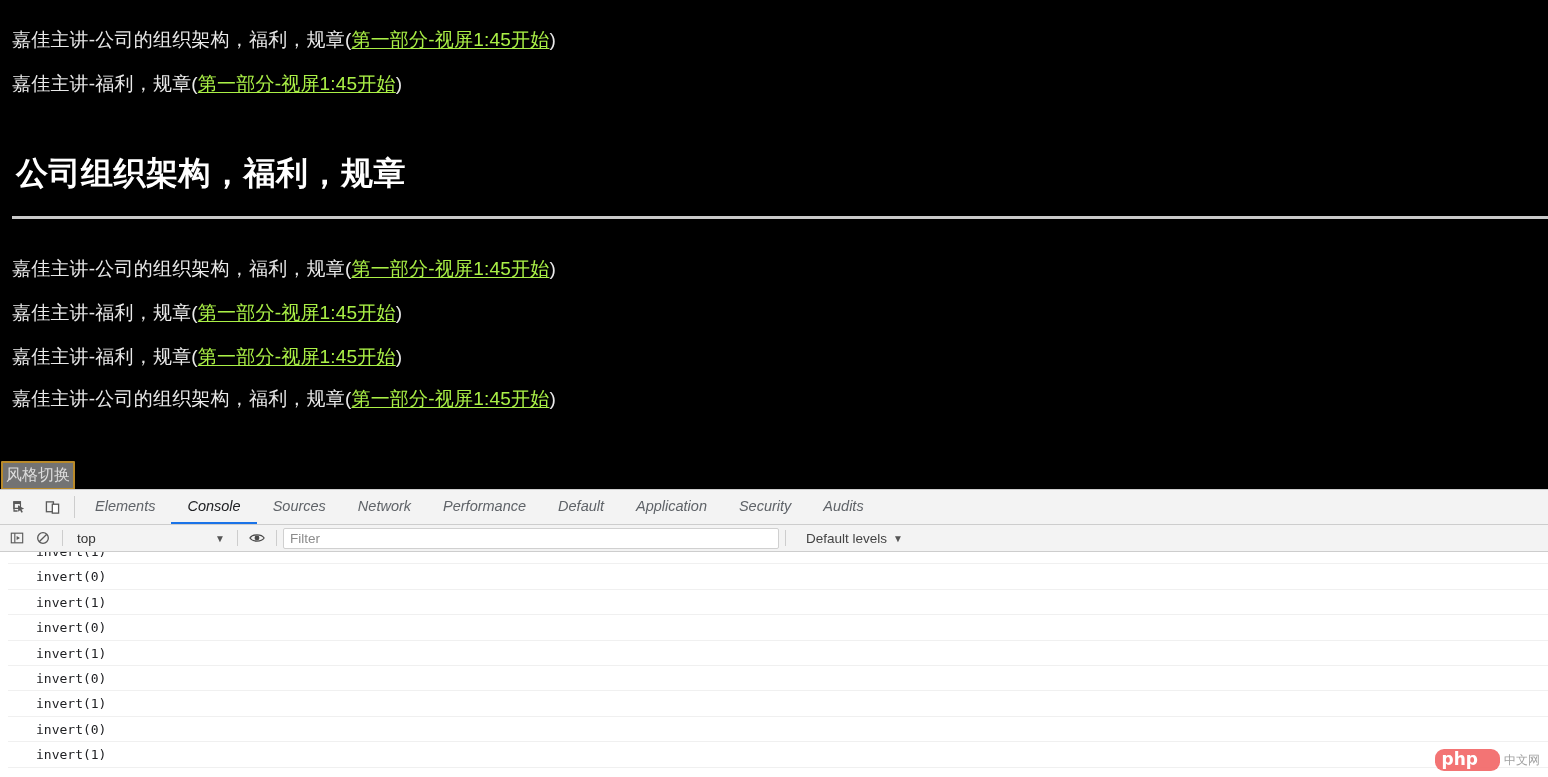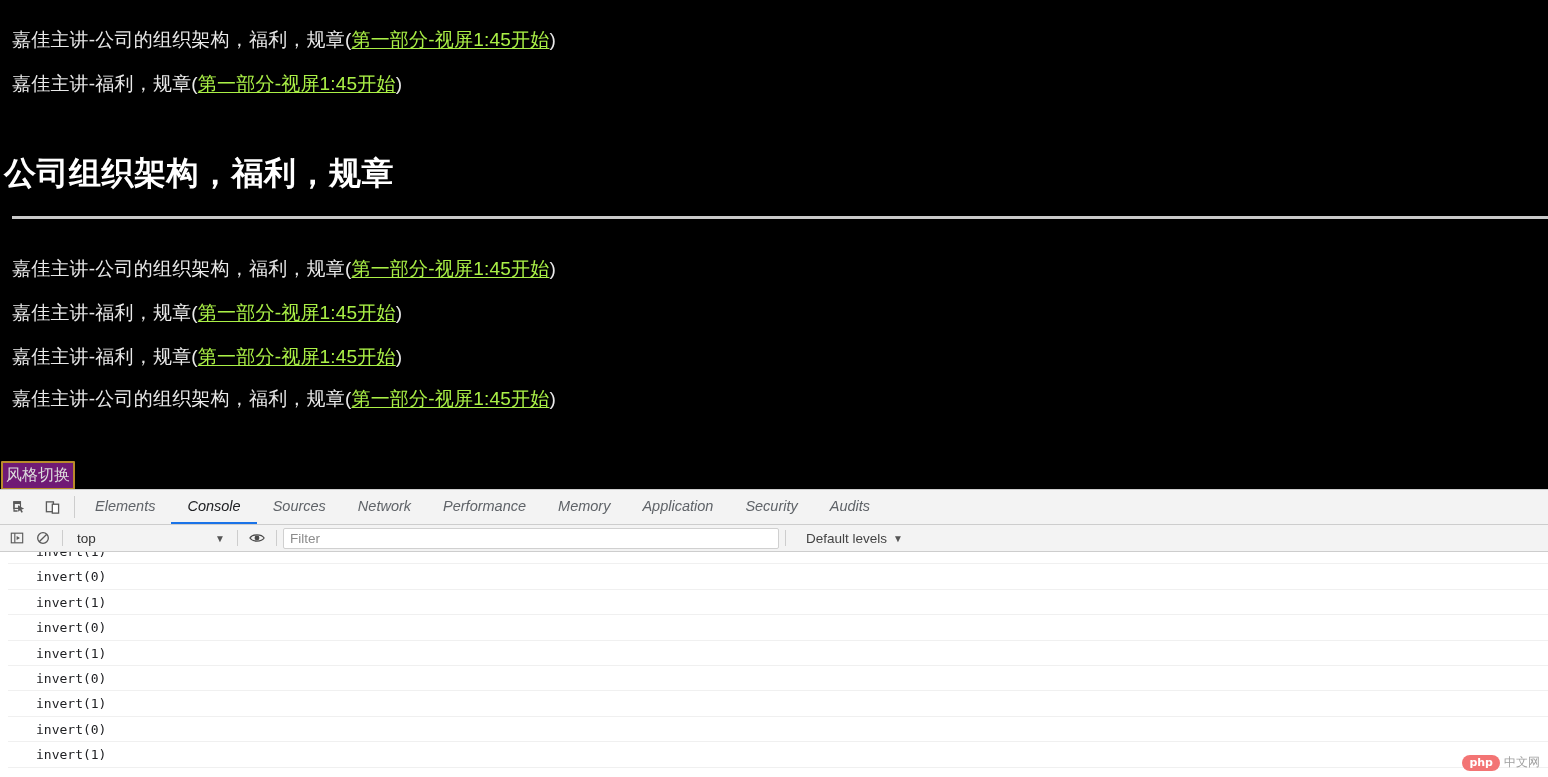--- a/index.html
+++ b/index.html
@@ -48,21 +48,21 @@
     color: #aaf046;
     text-decoration: underline;
     text-underline-offset: 2px;
   }
 
   h1.doc-title {
     position: absolute;
     left: 0;
     top: 152px;
     margin: 0;
-    padding: 0 4px;
+    padding: 0 16px;
     font-size: 32px;
     font-weight: bold;
     color: #ffffff;
     letter-spacing: 0.5px;
     white-space: nowrap;
   }
 
   hr.doc-rule {
     position: absolute;
     left: 12px;
@@ -76,21 +76,21 @@
   }
 
   .style-toggle-btn {
     position: absolute;
     left: 1px;
     top: 461px;
     font-family: Liberation Serif, serif;
     font-size: 16px;
     line-height: 1;
     color: #dcdcdc;
-    background: #701a75;
+    background: #737373;
     border: 2px solid #b98a2a;
     border-radius: 1px;
     padding: 4px 3px 5px 3px;
     cursor: pointer;
     letter-spacing: 0px;
     white-space: nowrap;
   }
 
   
   .devtools {
@@ -254,24 +254,24 @@
     bottom: 6px;
     display: flex;
     align-items: center;
     gap: 4px;
     pointer-events: none;
     opacity: 0.95;
   }
   .wm-badge {
     background: #f36d6d;
     color: #ffffff;
-    font-size: 11px;
+    font-size: 17px;
     font-weight: bold;
     font-family: "DejaVu Sans", sans-serif;
-    padding: 2px 7px 3px 7px;
+    padding: 2px 22px 3px 7px;
     border-radius: 9px;
     line-height: 1;
   }
   .wm-text {
     color: #9b9b9b;
     font-size: 12px;
     font-family: "Liberation Sans", "DejaVu Sans", sans-serif;
   }
 </style>
 </head>
@@ -328,21 +328,21 @@
         </svg>
       </div>
     </div>
     <div class="vdiv"></div>
     <div class="dt-tabs">
       <div class="dt-tab">Elements</div>
       <div class="dt-tab active">Console</div>
       <div class="dt-tab">Sources</div>
       <div class="dt-tab">Network</div>
       <div class="dt-tab">Performance</div>
-      <div class="dt-tab">Memory</div>
+      <div class="dt-tab">Default</div>
       <div class="dt-tab">Application</div>
       <div class="dt-tab">Security</div>
       <div class="dt-tab">Audits</div>
     </div>
   </div>
 
   <div class="dt-filterbar">
     <div class="fb-icon">
       <svg width="14" height="14" viewBox="0 0 16 16">
         <rect x="1.5" y="2.5" width="13" height="11" fill="none" stroke="#5a5a5a" stroke-width="1.3"></rect>

